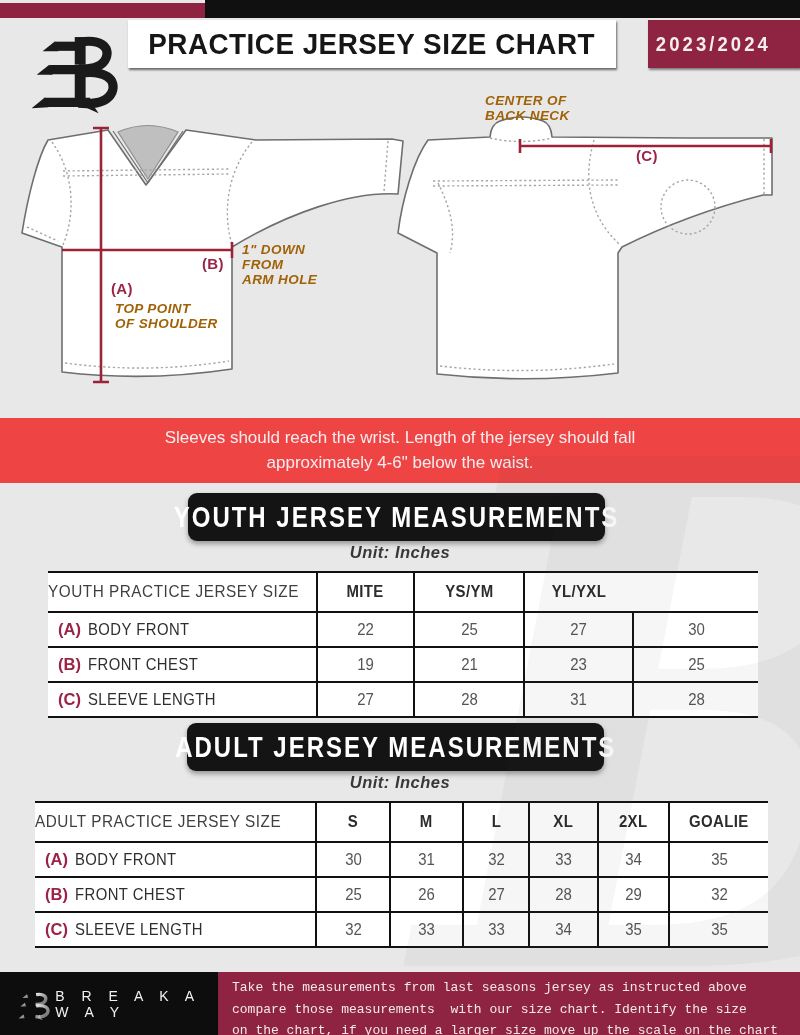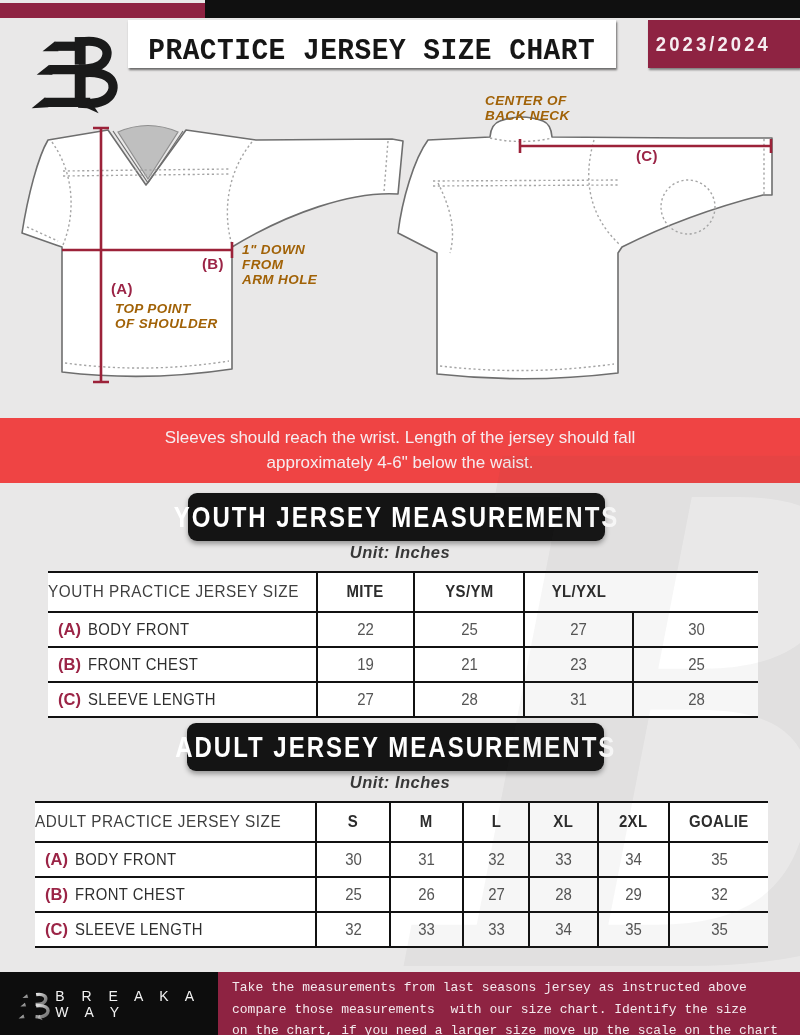--- a/index.html
+++ b/index.html
@@ -5,21 +5,21 @@
   html,body{margin:0;padding:0;}
   body{font-family:"Liberation Sans",sans-serif;}
   #page{position:relative;width:800px;height:1035px;background:#E9E8E8;overflow:hidden;}
 
   
   .strip-black{position:absolute;left:205px;top:0;width:595px;height:18px;background:#101010;}
   .strip-maroon{position:absolute;left:0;top:3px;width:205px;height:15px;background:#8E2342;}
 
   
   .title-box{position:absolute;left:128px;top:20px;width:488px;height:48px;background:#FFFFFF;
-             display:flex;align-items:flex-end;justify-content:center;box-shadow:1px 2px 2px rgba(0,0,0,.55);font-family:Liberation Mono, monospace;}
+             display:flex;align-items:center;justify-content:center;box-shadow:1px 2px 2px rgba(0,0,0,.55);}
   .title-box .tspan{display:inline-block;transform:scaleX(.96);letter-spacing:.5px;
              font-size:29px;font-weight:bold;color:#161616;white-space:nowrap;}
   .year-box{position:absolute;left:648px;top:20px;width:152px;height:48px;background:#8E2342;
              display:flex;align-items:center;box-shadow:1px 2px 2px rgba(0,0,0,.45);}
   .year-box .yspan{display:inline-block;transform:scaleX(.88);letter-spacing:3.5px;
              font-size:21px;font-weight:bold;color:#F6EDF0;white-space:nowrap;}
   .logo-top{position:absolute;left:30px;top:20px;width:92px;height:96px;}
 
   
   #diagram{position:absolute;left:0;top:95px;width:800px;height:330px;}

